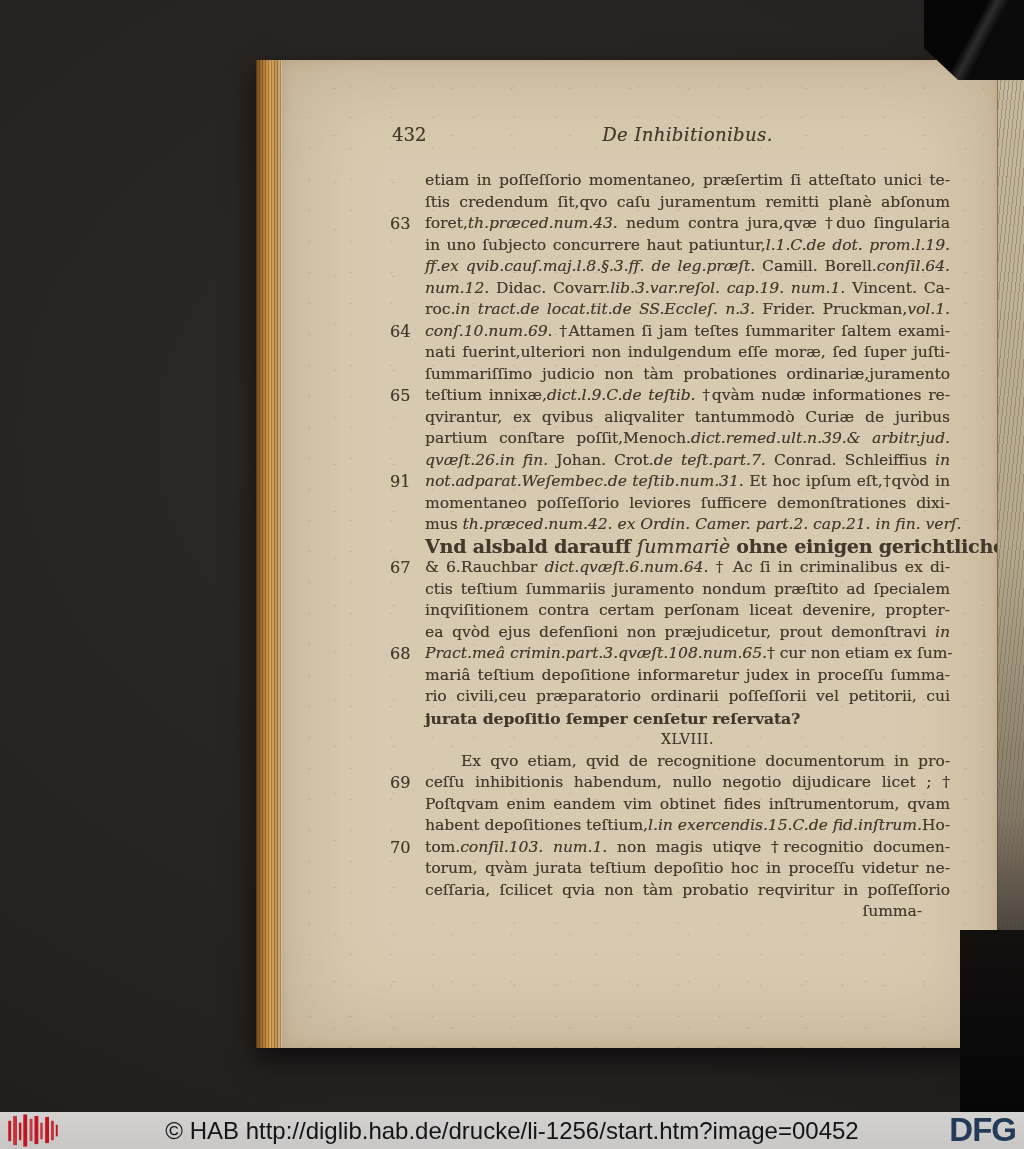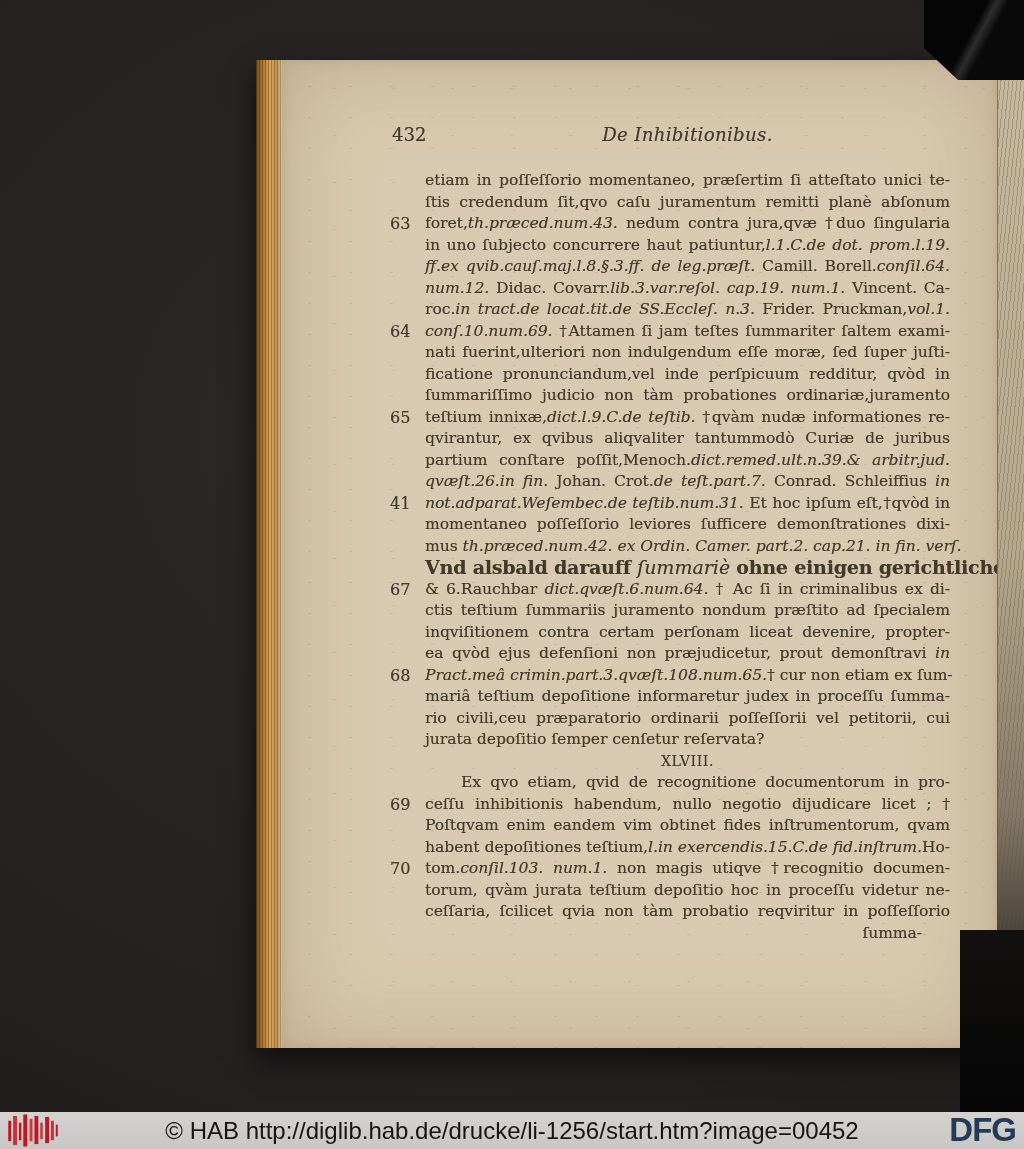--- a/index.html
+++ b/index.html
@@ -28,21 +28,21 @@
   .pnum{position:absolute;left:2px;top:0;}
   .ptitle{position:absolute;left:35px;right:0;text-align:center;font-style:italic;letter-spacing:.4px;}
   .lines{margin-left:35px;width:525px;margin-top:20px;}
   .line{position:relative;height:21.5px;line-height:21.5px;font-size:15.5px;
     text-align:justify;text-align-last:justify;overflow:visible;white-space:nowrap;}
   .lnum{position:absolute;left:-35px;top:0;width:30px;font-size:16px;text-align:left;}
   .it{font-style:italic;}
   .fk{font-weight:bold;letter-spacing:-0.2px;}
   .line.fraktur{font-size:19px;}
   .line.center{text-align:center;text-align-last:center;font-size:14px;letter-spacing:.6px;}
-  .line.short{text-align:center;text-align-last:left;}
+  .line.short{text-align:center;text-align-last:left;font-weight:bold;}
   .line.indent{text-indent:36px;}
   .line.catchword{text-align:left;text-align-last:right;padding-right:28px;}
   
   .right-stack{position:absolute;left:997px;top:66px;width:27px;height:878px;
     border-left:1px solid rgba(80,65,45,.55);
     background:linear-gradient(180deg,#c6b99d 0%,#b5a88c 55%,#857a67 85%,#453f38 100%);}
   .right-stack::after{content:"";position:absolute;inset:0;
     background:repeating-linear-gradient(96deg, rgba(95,85,68,.35) 0 1px, transparent 1px 4px);}
   .gloss-tr{position:absolute;right:0;top:0;width:100px;height:80px;
     background:linear-gradient(118deg,#050505 45%,#2d2d2d 52%,#0a0a0a 60%);
@@ -75,27 +75,26 @@
       <div class="lines">
           <div class="line"><span>etiam in poſſeſſorio momentaneo, præſertim ſi atteſtato unici te-</span></div>
           <div class="line"><span>ſtis credendum ſit,qvo caſu juramentum remitti planè abſonum</span></div>
           <div class="line"><span class="lnum">63</span><span>foret,</span><span class="it">th.præced.num.43. </span><span>nedum contra jura,qvæ †duo ſingularia</span></div>
           <div class="line"><span>in uno ſubjecto concurrere haut patiuntur,</span><span class="it">l.1.C.de dot. prom.l.19.</span></div>
           <div class="line"><span class="it">ff.ex qvib.cauſ.maj.l.8.§.3.ff. de leg.præſt. </span><span>Camill. Borell.</span><span class="it">conſil.64.</span></div>
           <div class="line"><span class="it">num.12. </span><span>Didac. Covarr.</span><span class="it">lib.3.var.reſol. cap.19. num.1. </span><span>Vincent. Ca-</span></div>
           <div class="line"><span>roc.</span><span class="it">in tract.de locat.tit.de SS.Eccleſ. n.3. </span><span>Frider. Pruckman,</span><span class="it">vol.1.</span></div>
           <div class="line"><span class="lnum">64</span><span class="it">conſ.10.num.69. </span><span>†Attamen ſi jam teſtes ſummariter ſaltem exami-</span></div>
           <div class="line"><span>nati fuerint,ulteriori non indulgendum eſſe moræ, ſed ſuper juſti-</span></div>
-          <div class="line"><span>ficatione pronunciandum,vel inde perſpicuum redditur, qvòd in</span></div>
           <div class="line"><span>ſummariſſimo judicio non tàm probationes ordinariæ,juramento</span></div>
           <div class="line"><span class="lnum">65</span><span>teſtium innixæ,</span><span class="it">dict.l.9.C.de teſtib. </span><span>†qvàm nudæ informationes re-</span></div>
           <div class="line"><span>qvirantur, ex qvibus aliqvaliter tantummodò Curiæ de juribus</span></div>
           <div class="line"><span>partium conſtare poſſit,Menoch.</span><span class="it">dict.remed.ult.n.39.&amp; arbitr.jud.</span></div>
           <div class="line"><span class="it">qvæſt.26.in fin. </span><span>Johan. Crot.</span><span class="it">de teſt.part.7. </span><span>Conrad. Schleiffius </span><span class="it">in</span></div>
-          <div class="line"><span class="lnum">41</span><span class="it">not.adparat.Weſembec.de teſtib.num.31. </span><span>Et hoc ipſum eſt,†qvòd in</span></div>
+          <div class="line"><span class="lnum">91</span><span class="it">not.adparat.Weſembec.de teſtib.num.31. </span><span>Et hoc ipſum eſt,†qvòd in</span></div>
           <div class="line"><span>momentaneo poſſeſſorio leviores ſufficere demonſtrationes dixi-</span></div>
           <div class="line"><span>mus </span><span class="it">th.præced.num.42. ex Ordin. Camer. part.2. cap.21. in fin. verſ.</span></div>
           <div class="line fraktur"><span class="fk">Vnd alsbald darauff </span><span class="it">ſummariè </span><span class="fk">ohne einigen gerichtlichen </span><span class="it">proceſs </span><span class="fk">oder</span></div>
           <div class="line"><span class="lnum">67</span><span>&amp; 6.Rauchbar </span><span class="it">dict.qvæſt.6.num.64. </span><span>† Ac ſi in criminalibus ex di-</span></div>
           <div class="line"><span>ctis teſtium ſummariis juramento nondum præſtito ad ſpecialem</span></div>
           <div class="line"><span>inqviſitionem contra certam perſonam liceat devenire, propter-</span></div>
           <div class="line"><span>ea qvòd ejus defenſioni non præjudicetur, prout demonſtravi </span><span class="it">in</span></div>
           <div class="line"><span class="lnum">68</span><span class="it">Pract.meâ crimin.part.3.qvæſt.108.num.65.</span><span>† cur non etiam ex ſum-</span></div>
           <div class="line"><span>mariâ teſtium depoſitione informaretur judex in proceſſu ſumma-</span></div>
           <div class="line"><span>rio civili,ceu præparatorio ordinarii poſſeſſorii vel petitorii, cui</span></div>

